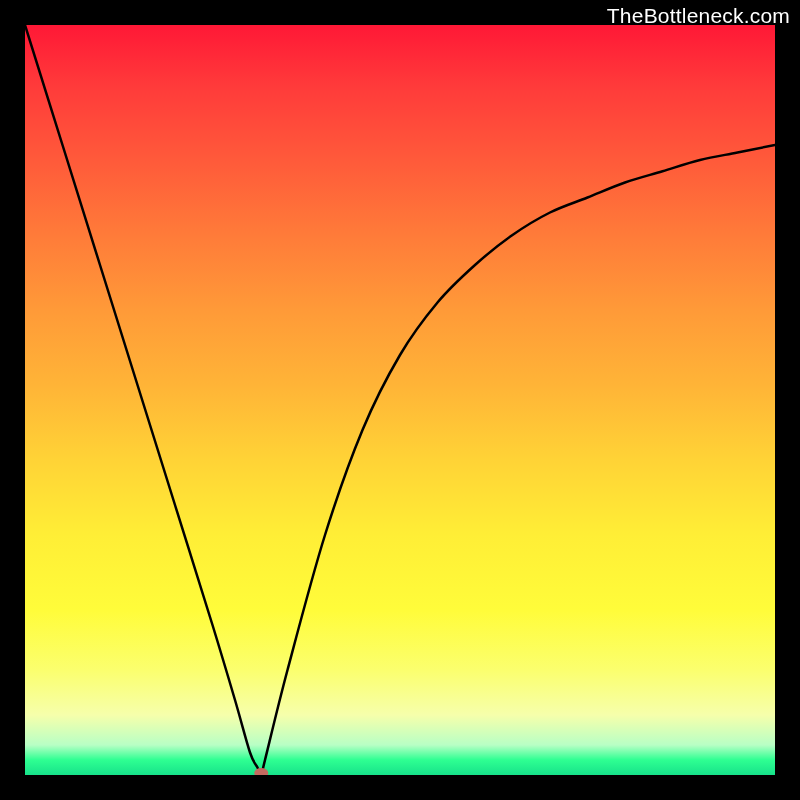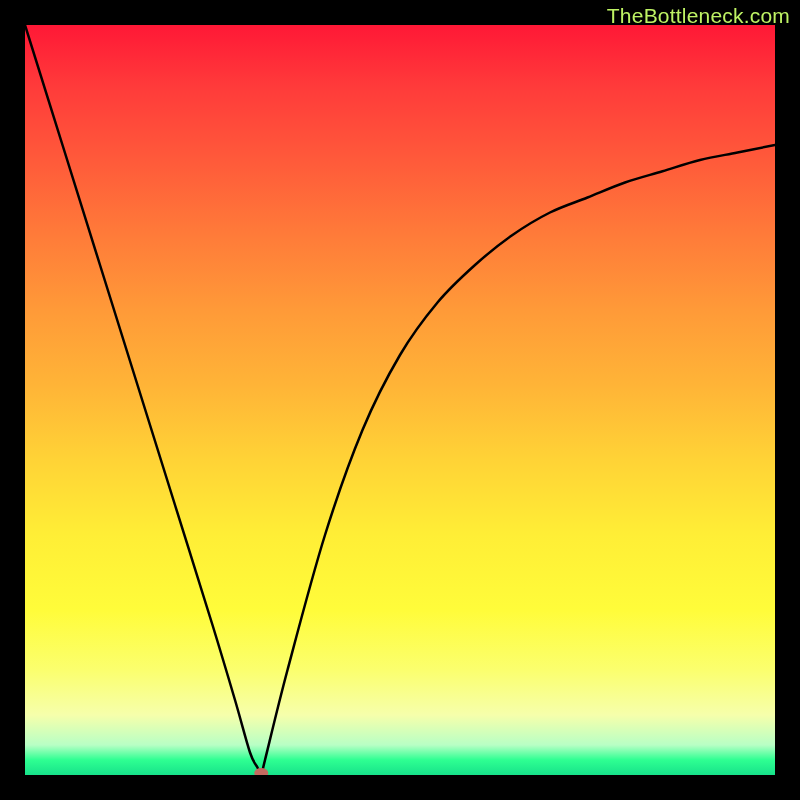--- a/index.html
+++ b/index.html
@@ -43,21 +43,21 @@
   .curve-svg {
     position: absolute;
     left: 0; top: 0;
     width: 750px;
     height: 750px;
   }
   .watermark {
     position: absolute;
     top: 4px;
     right: 10px;
-    color: #bef264;
+    color: #ffffff;
     font-size: 21px;
     letter-spacing: 0.2px;
     user-select: none;
   }
 </style>
 </head>
 <body>
 
 <div class="frame">
   <div class="plot">

